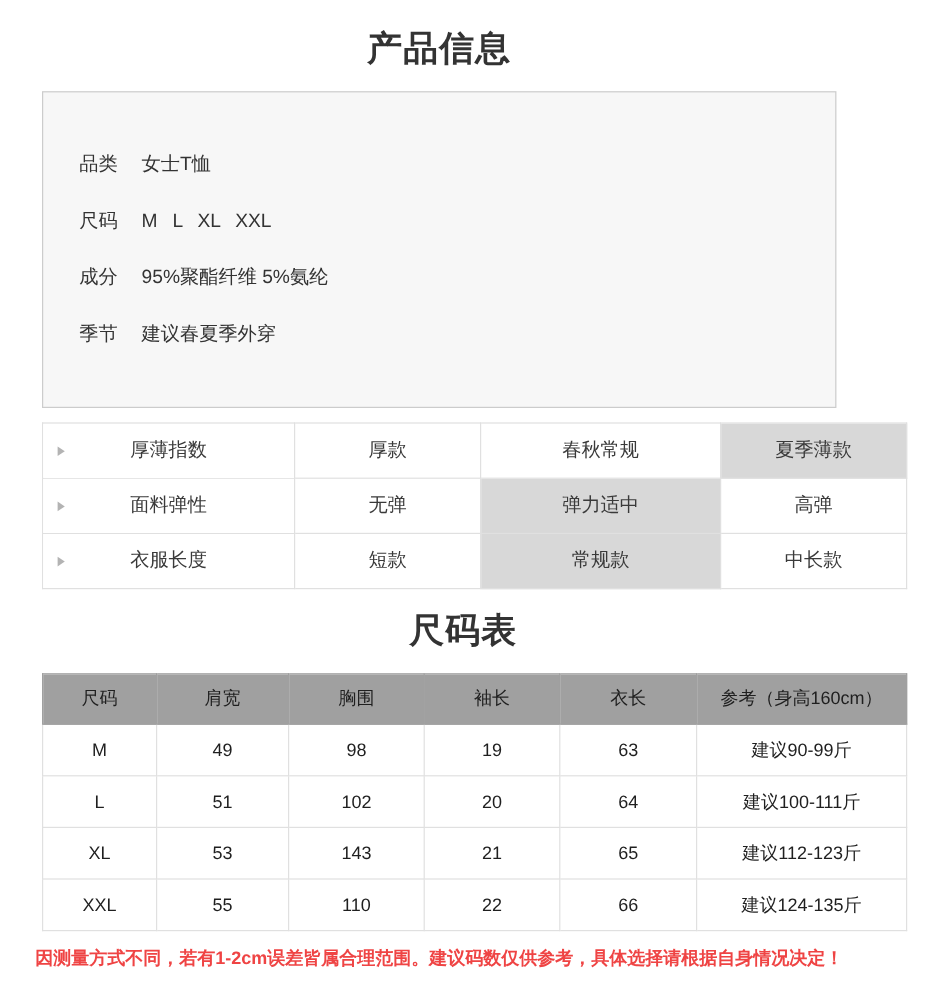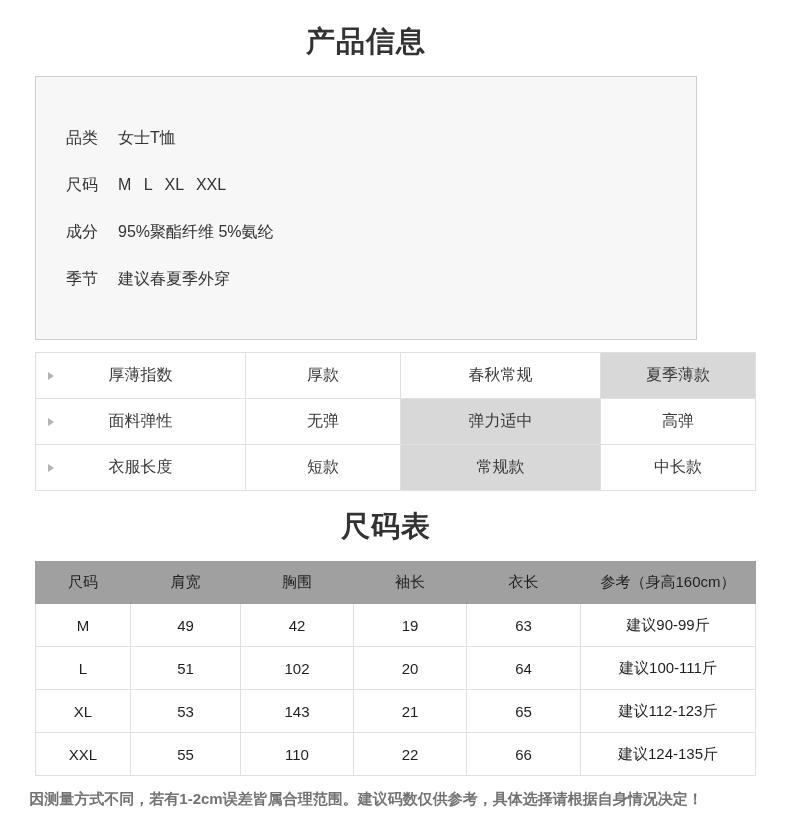--- a/index.html
+++ b/index.html
@@ -108,21 +108,21 @@
   .size-table col.s4 { width: 113px; }
   .size-table col.s5 { width: 114px; }
   .size-table col.s6 { width: 175px; }
 
   
   .footer-note {
     margin-top: 13px;
     text-align: center;
     font-size: 15px;
     font-weight: bold;
-    color: #737373;
+    color: #ef4444;
     line-height: 20px;
   }
 </style>
 </head>
 <body>
 
 <div class="page">
 
   <h1 class="main-title">产品信息</h1>
 
@@ -201,21 +201,21 @@
         <th>胸围</th>
         <th>袖长</th>
         <th>衣长</th>
         <th>参考（身高160cm）</th>
       </tr>
     </thead>
     <tbody>
       <tr>
         <td>M</td>
         <td>49</td>
-        <td>42</td>
+        <td>98</td>
         <td>19</td>
         <td>63</td>
         <td>建议90-99斤</td>
       </tr>
       <tr>
         <td>L</td>
         <td>51</td>
         <td>102</td>
         <td>20</td>
         <td>64</td>

